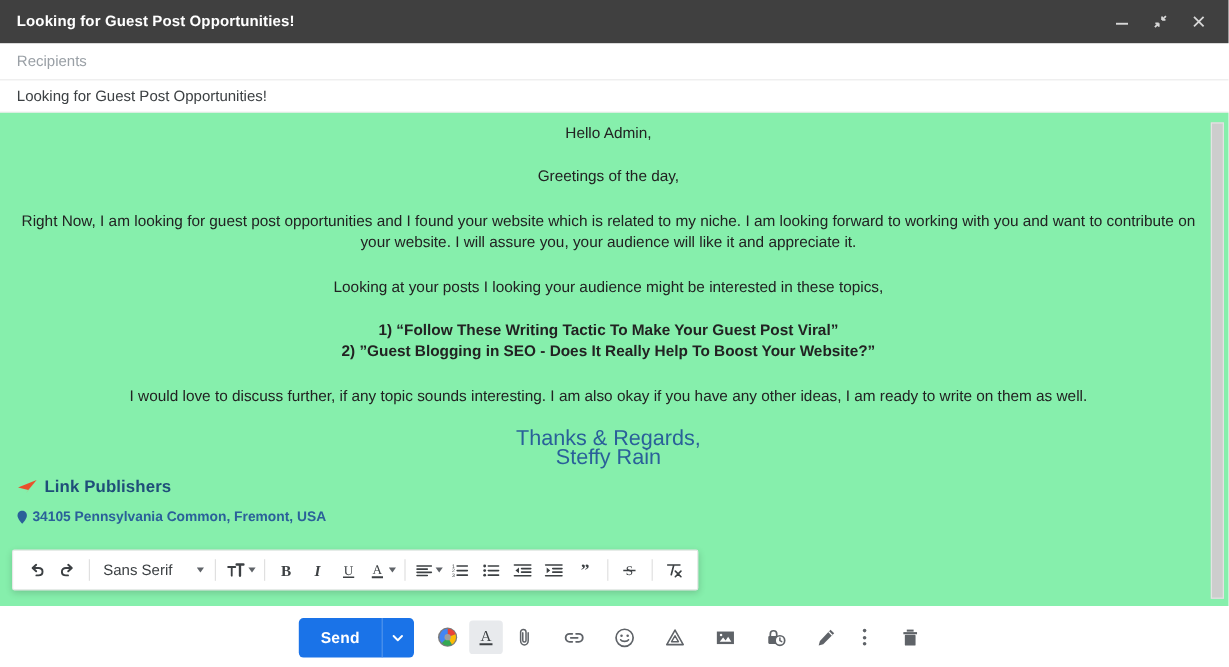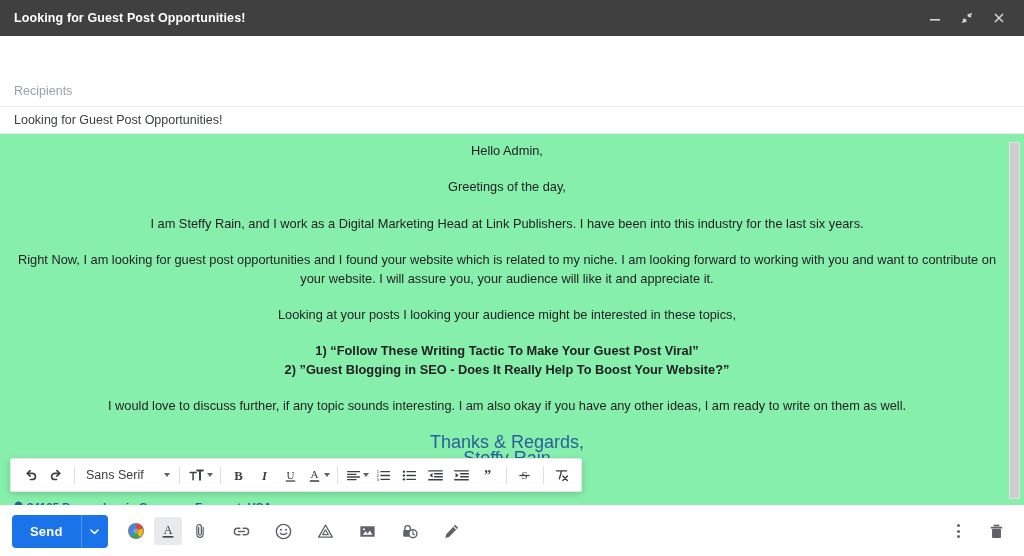--- a/index.html
+++ b/index.html
@@ -64,21 +64,21 @@
   
   .field-row {
     height: 29px;
     display: flex;
     align-items: center;
     border-bottom: 1px solid #ebebeb;
     padding: 0 14px;
     box-sizing: border-box;
     flex: 0 0 auto;
   }
-  .recipients-row { height: 31px; margin-top: 40px; }
+  .recipients-row { height: 31px; }
   .recipients-placeholder {
     color: #9aa0a6;
     font-size: 12.5px;
   }
   .subject-row {
     height: 27px;
     border-bottom: 1px solid #ebebeb;
     display: flex;
     align-items: center;
     padding: 0 14px;
@@ -228,21 +228,21 @@
   }
 
   
   .bottom-bar {
     height: 51px;
     flex: 0 0 51px;
     background: #ffffff;
     border-top: 1px solid #ffffff;
     display: flex;
     align-items: center;
-    justify-content: space-between;
+    justify-content: center;
     padding: 0 14px 0 12px;
     box-sizing: border-box;
     position: relative;
     z-index: 10;
   }
   .bottom-left {
     display: flex;
     align-items: center;
   }
   .send-btn {
@@ -339,21 +339,20 @@
 
   <div class="subject-row">
     <span class="subject-text">Looking for Guest Post Opportunities!</span>
   </div>
 
   <div class="body-wrap">
     <div class="body-scroll">
       <div class="body-text">
         <p>Hello Admin,</p>
         <p>Greetings of the day,</p>
-        <p>I am Steffy Rain, and I work as a Digital Marketing Head at Link Publishers. I  have been into this industry for the last six years.</p>
         <p>Right Now, I am looking for guest post opportunities and I found your website which is related to my niche. I am looking forward to working with you and want to contribute on your website. I will assure you, your audience will like it and appreciate it.</p>
         <p>Looking at your posts I looking your audience might be interested in these topics,</p>
         <div class="topics-block">
           <p class="bold-item">1) “Follow These Writing Tactic To Make Your Guest Post Viral”</p>
           <p class="bold-item">2) ”Guest Blogging in SEO -  Does It Really Help To Boost Your Website?”</p>
         </div>
         <p>I would love to discuss further, if any topic sounds interesting. I am also okay if you have any other ideas, I am ready to write on them as well.</p>
 
         <div class="sig-block">
           <div class="sig-line">Thanks &amp; Regards,</div>

